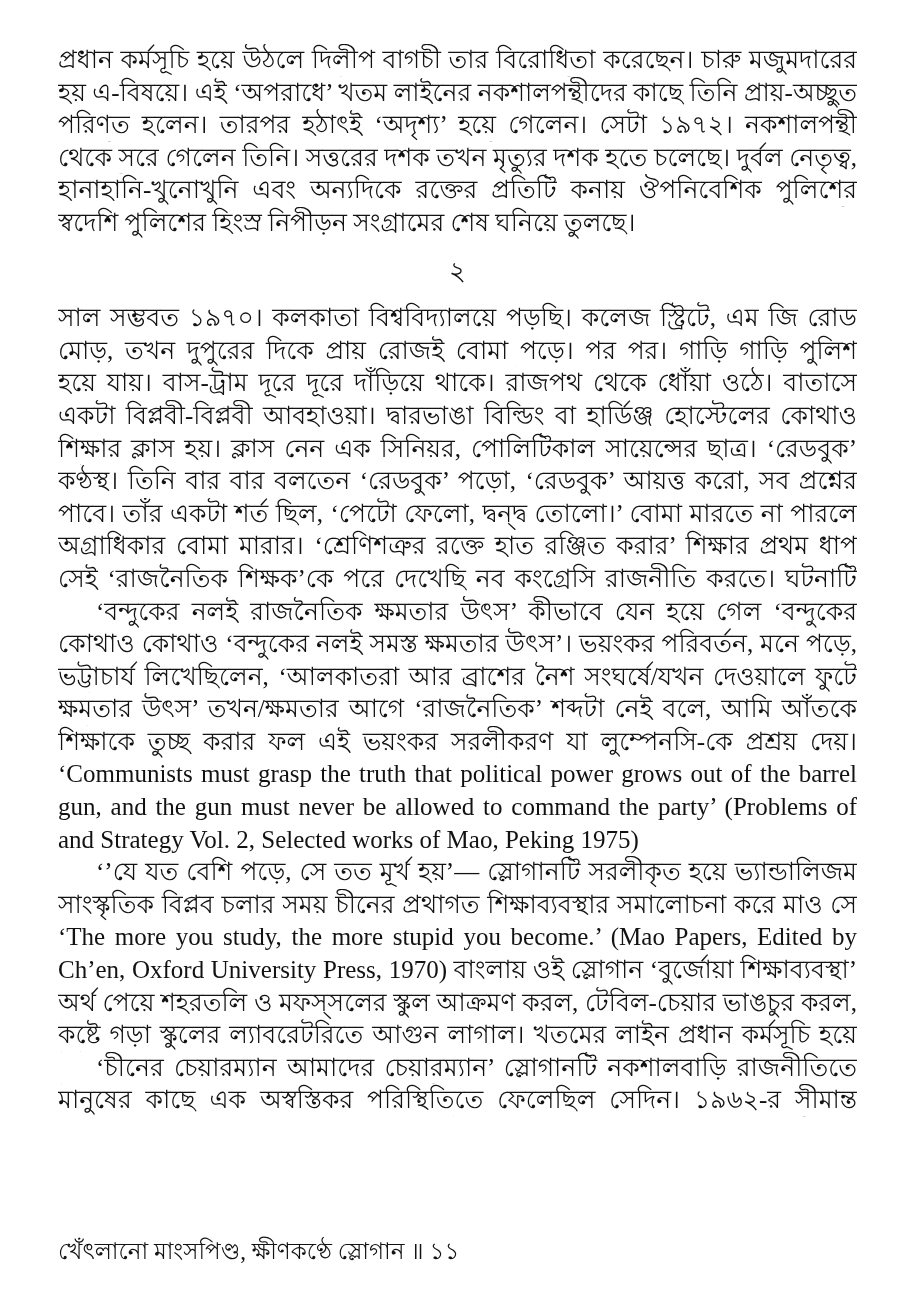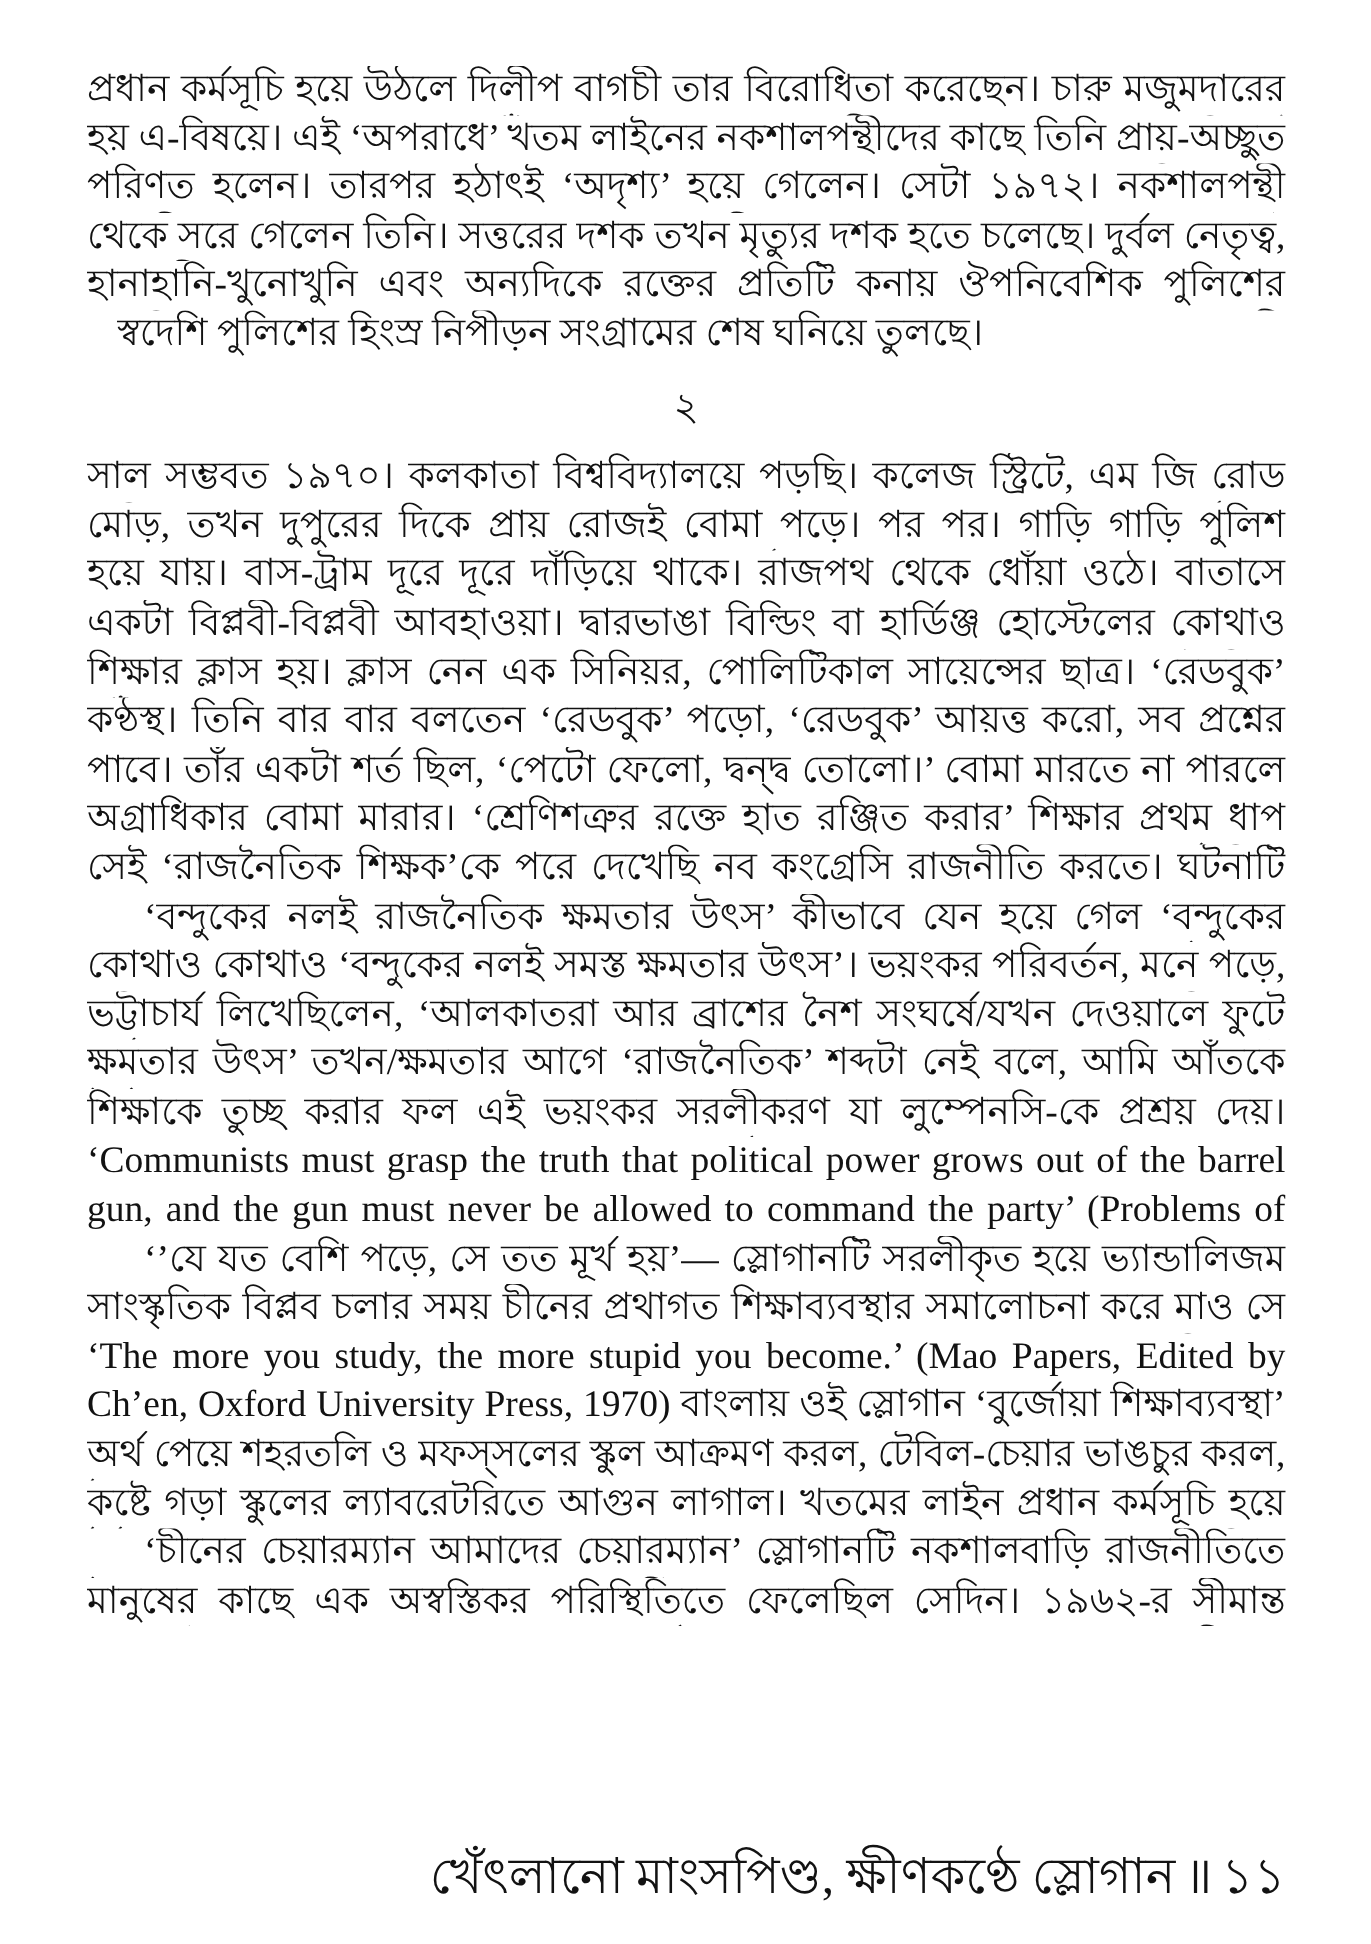--- a/index.html
+++ b/index.html
@@ -30,40 +30,38 @@
     padding: 0;
   }
   .line {
     height: 32.6px;
     overflow: hidden;
     text-align: justify;
     text-align-last: justify;
   }
   .line.last {
     text-align-last: left;
-    margin-left: 20px;
   }
   .line.indent {
     text-indent: 38px;
   }
   .section-number {
     height: 32.6px;
     margin: 16px 0 14px 0;
     text-align: center;
     text-align-last: center;
     font-size: 26px;
   }
   .running-footer {
     position: absolute;
     top: 1236px;
     left: 58px;
     width: 799px;
-    font-size: 33px;
+    font-size: 23px;
     line-height: 32.6px;
-    text-align: right;
     white-space: nowrap;
   }
   .running-footer .sep { padding: 0 6px; }
 </style>
 </head>
 <body>
 
 <div class="page">
   <main class="text-block" id="content">
       <div class="paragraph">
@@ -87,20 +85,21 @@
         <div class="line">সেই ‘রাজনৈতিক শিক্ষক’কে পরে দেখেছি নব কংগ্রেসি রাজনীতি করতে। ঘটনাটি গণ-আন্দোলনকে</div>
       </div>
       <div class="paragraph">
         <div class="line indent">‘বন্দুকের নলই রাজনৈতিক ক্ষমতার উৎস’ কীভাবে যেন হয়ে গেল ‘বন্দুকের নলই ক্ষমতার উৎস।’</div>
         <div class="line">কোথাও কোথাও ‘বন্দুকের নলই সমস্ত ক্ষমতার উৎস’। ভয়ংকর পরিবর্তন, মনে পড়ে, কবি মণিভূষণ</div>
         <div class="line">ভট্টাচার্য লিখেছিলেন, ‘আলকাতরা আর ব্রাশের নৈশ সংঘর্ষে/যখন দেওয়ালে ফুটে ওঠে ‘বন্দুকের নলই</div>
         <div class="line">ক্ষমতার উৎস’ তখন/ক্ষমতার আগে ‘রাজনৈতিক’ শব্দটা নেই বলে, আমি আঁতকে উঠি।’ রাজনৈতিক</div>
         <div class="line">শিক্ষাকে তুচ্ছ করার ফল এই ভয়ংকর সরলীকরণ যা লুম্পেনসি-কে প্রশ্রয় দেয়। আদতে স্লোগানটা ছিল</div>
         <div class="line">‘Communists must grasp the truth that political power grows out of the barrel of a</div>
         <div class="line">gun, and the gun must never be allowed to command the party’ (Problems of War</div>
+        <div class="line last">and Strategy Vol. 2, Selected works of Mao, Peking 1975)</div>
       </div>
       <div class="paragraph">
         <div class="line indent">‘’যে যত বেশি পড়ে, সে তত মূর্খ হয়’— স্লোগানটি সরলীকৃত হয়ে ভ্যান্ডালিজম ডেকে আনল।</div>
         <div class="line">সাংস্কৃতিক বিপ্লব চলার সময় চীনের প্রথাগত শিক্ষাব্যবস্থার সমালোচনা করে মাও সে তুং বলেছিলেন,</div>
         <div class="line">‘The more you study, the more stupid you become.’ (Mao Papers, Edited by Jerome</div>
         <div class="line">Ch’en, Oxford University Press, 1970) বাংলায় ওই স্লোগান ‘বুর্জোয়া শিক্ষাব্যবস্থা’ ধ্বংস করার</div>
         <div class="line">অর্থ পেয়ে শহরতলি ও মফস্সলের স্কুল আক্রমণ করল, টেবিল-চেয়ার ভাঙচুর করল, উদ্বাস্তুদের বহু</div>
         <div class="line">কষ্টে গড়া স্কুলের ল্যাবরেটরিতে আগুন লাগাল। খতমের লাইন প্রধান কর্মসূচি হয়ে উঠলে, রাজনৈতিক</div>
       </div>
       <div class="paragraph">

